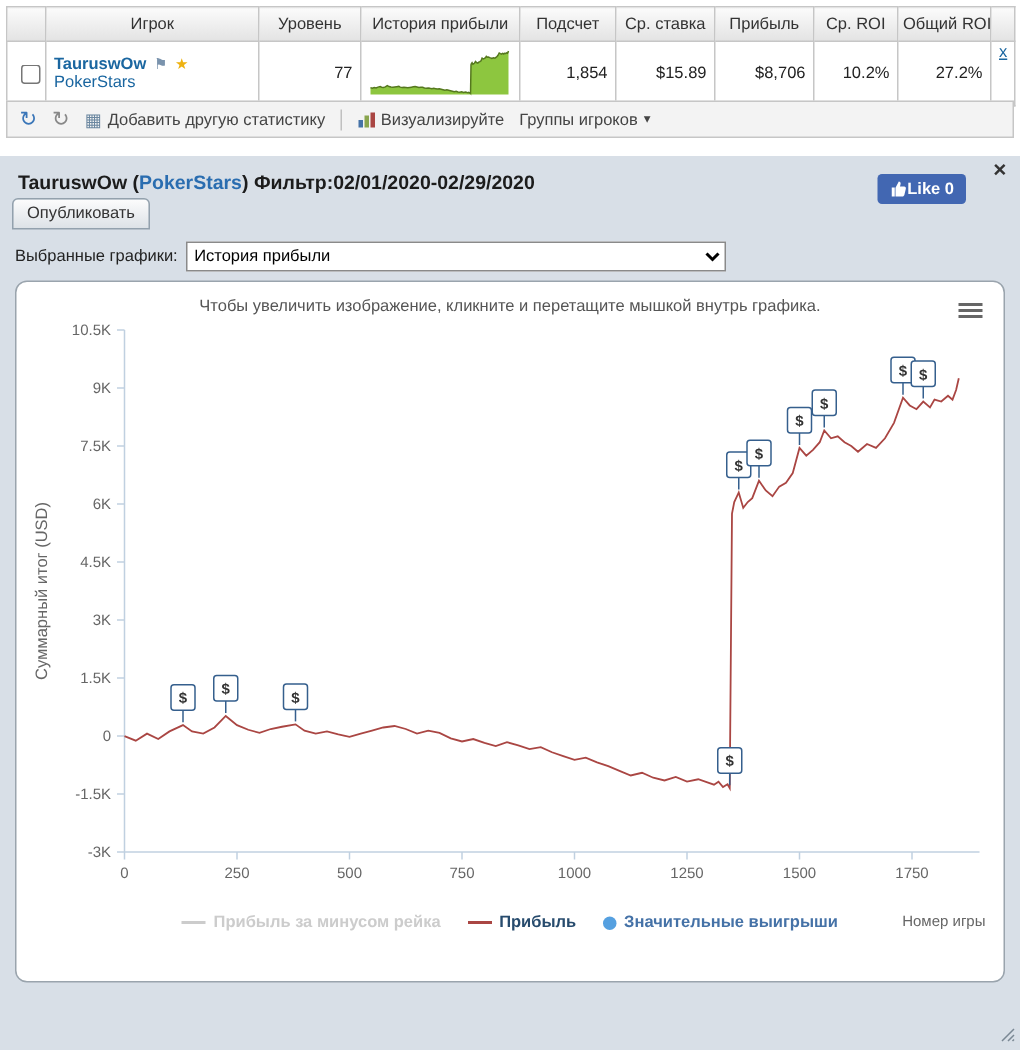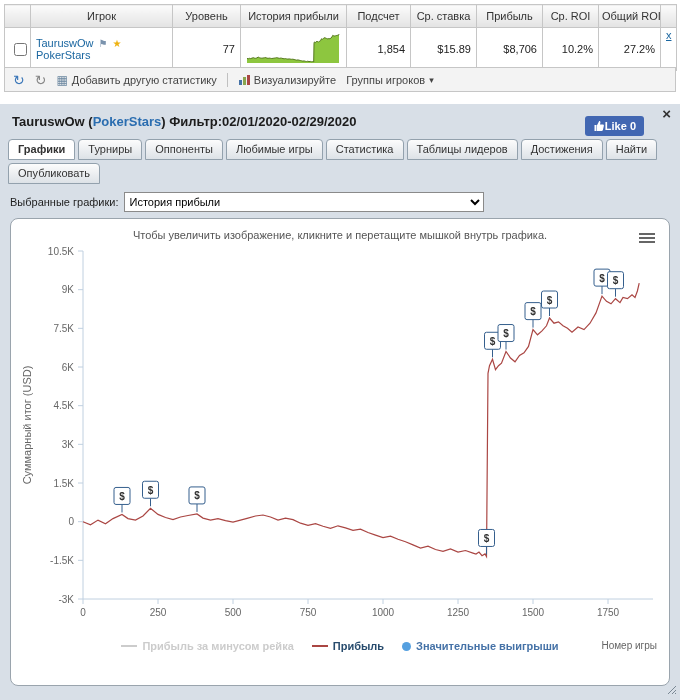--- a/index.html
+++ b/index.html
@@ -8,21 +8,21 @@
 
   
   .stats-table{position:absolute;top:4px;left:4px;width:672px;border-collapse:collapse;
     table-layout:fixed;font-size:11px;background:#fff;}
   .stats-table th,.stats-table td{border:1px solid #c6c6c6;overflow:hidden;white-space:nowrap;}
   .stats-table th{background:linear-gradient(#fbfbfb,#e3e3e3);height:20px;font-weight:normal;
     color:#333;padding:1px 3px;cursor:pointer;}
   .stats-table td{height:40px;padding:1px 5px;vertical-align:middle;}
   .stats-table td.num{text-align:right;}
   .c-cb{text-align:center;}
-  .pname a{color:#1a66a0;font-weight:normal;text-decoration:none;cursor:pointer;}
+  .pname a{color:#1a66a0;font-weight:bold;text-decoration:none;cursor:pointer;}
   .psite a{color:#1a66a0;font-size:11px;text-decoration:none;cursor:pointer;}
   .icon{font-size:10px;margin-left:2px;cursor:pointer;}
   .flag{color:#7a93ad;}
   .star{color:#eeb211;}
   .xlink{color:#1a66a0;text-decoration:underline;cursor:pointer;font-size:11px;}
 
   
   .toolbar{position:absolute;top:67px;left:4px;width:672px;height:25px;box-sizing:border-box;
     background:#f3f3f3;border:1px solid #c6c6c6;display:flex;align-items:center;gap:10px;
     padding:0 8px;font-size:11px;color:#444;}
@@ -158,30 +158,20 @@
       <span>TauruswOw (</span><a class="site">PokerStars</a><span>) Фильтр:02/01/2020-02/29/2020</span>
     </div>
     <div class="like-btn">
       <svg width="12" height="12" viewBox="0 0 12 12">
         <path fill="#fff" d="M1.5 5h2v6h-2z M4 11V5.2L6.2 1c.8 0 1.4.7 1.2 1.6L7 4.4h2.8c.8 0 1.3.7 1.1 1.4l-1 4.2c-.2.6-.7 1-1.3 1z"></path>
       </svg>
       <span>Like 0</span>
     </div>
     <div class="panel-close">×</div>
 
-    <div class="tabs" id="tabs-row1">
-        <div class="tab active">Графики</div>
-        <div class="tab">Турниры</div>
-        <div class="tab">Оппоненты</div>
-        <div class="tab">Любимые игры</div>
-        <div class="tab">Статистика</div>
-        <div class="tab">Таблицы лидеров</div>
-        <div class="tab">Достижения</div>
-        <div class="tab">Найти</div>
-      </div>
     <div class="tabs" id="tabs-row2">
         <div class="tab">Опубликовать</div>
       </div>
 
     <div class="select-row">
       <label>Выбранные графики:</label>
       <select id="chart-select"><option>История прибыли</option></select>
     </div>
 
     <div class="chart-box">

